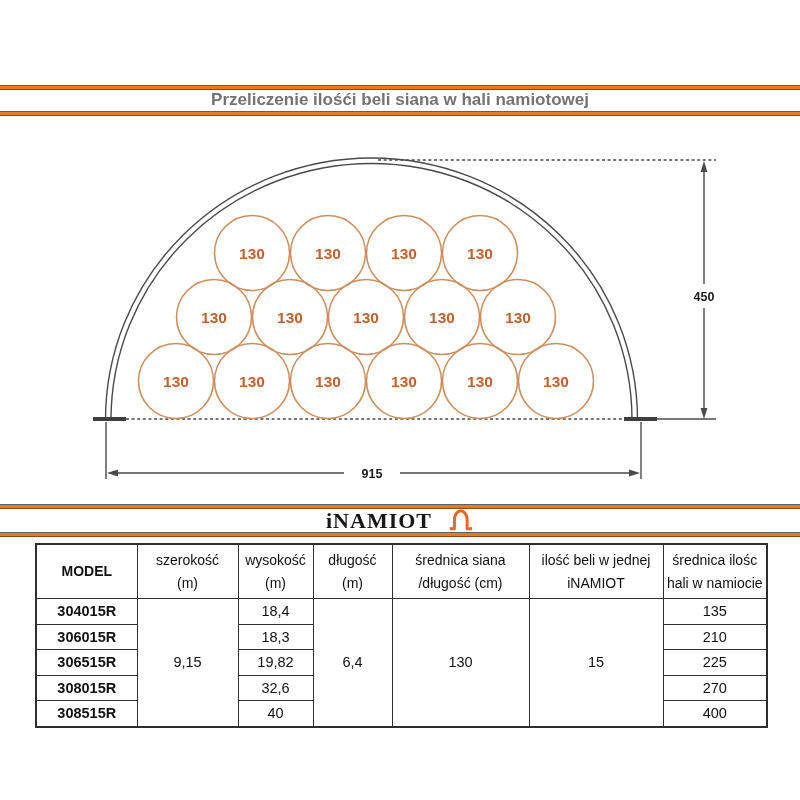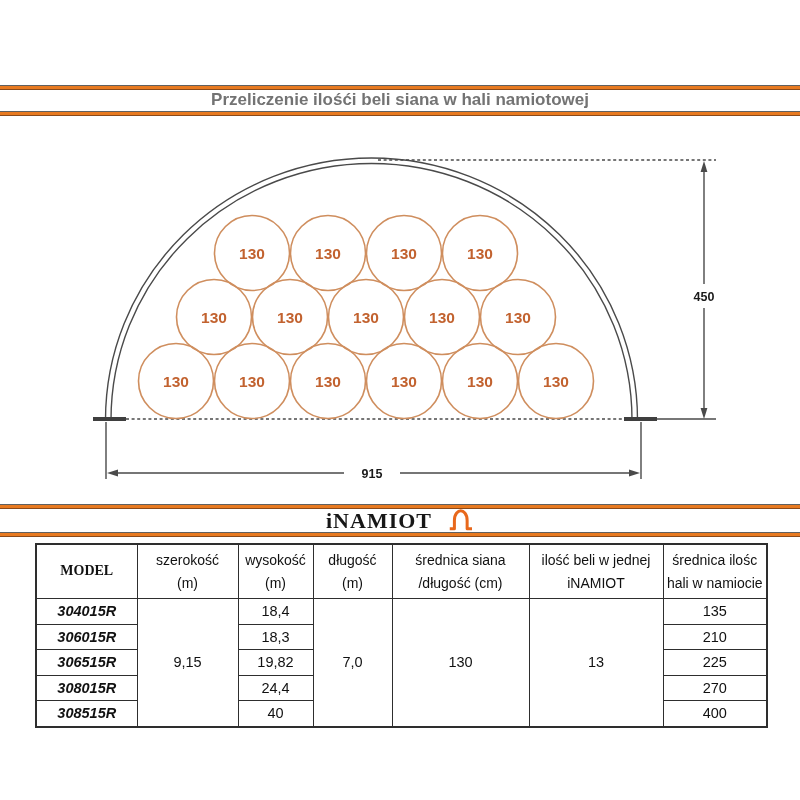--- a/index.html
+++ b/index.html
@@ -34,23 +34,23 @@
   .logo-text{font-family:"Liberation Serif",serif;font-weight:bold;font-size:22px;
              color:#171717;letter-spacing:1px;line-height:23px;}
   .logo-icon{display:block;margin-top:-2px;}
 
   
   .spec-table{position:absolute;left:35px;top:543px;width:731px;border-collapse:collapse;
               table-layout:fixed;border:2.5px solid #2e2e2e;}
   .spec-table th,.spec-table td{border:1.5px solid #2e2e2e;text-align:center;
               vertical-align:middle;padding:0;color:#111;}
   .spec-table th{height:53px;font-weight:normal;font-size:14px;line-height:1.6;}
-  .spec-table th.model-h{font-weight:bold;font-size:14px;font-family:Liberation Serif, serif;}
+  .spec-table th.model-h{font-weight:bold;font-size:14px;}
   .spec-table td{height:24.5px;font-size:14.5px;}
-  .spec-table td.model-cell{font-weight:bold;font-style:italic;}
+  .spec-table td.model-cell{font-weight:bold;}
 </style>
 </head>
 <body>
 
 <div class="page">
 
   <svg class="diagram" viewBox="0 0 800 800">
 
     <path class="thin" d="M105.5,420 A266,262 0 0 1 637.5,420"></path>
     <path class="thin" d="M111,420 A260.5,256.5 0 0 1 632,420"></path>
@@ -157,38 +157,38 @@
             <span style="display:block">średnica ilośc</span>
             <span style="display:block">hali w namiocie</span>
           </th>
       </tr>
     </thead>
     <tbody>
       <tr>
         <td class="model-cell">304015R</td>
         <td rowspan="5">9,15</td>
         <td>18,4</td>
-        <td rowspan="5">7,0</td>
+        <td rowspan="5">6,4</td>
         <td rowspan="5">130</td>
-        <td rowspan="5">13</td>
+        <td rowspan="5">15</td>
         <td>135</td>
       </tr>
       <tr>
         <td class="model-cell">306015R</td>
         <td>18,3</td>
         <td>210</td>
       </tr>
       <tr>
         <td class="model-cell">306515R</td>
         <td>19,82</td>
         <td>225</td>
       </tr>
       <tr>
         <td class="model-cell">308015R</td>
-        <td>24,4</td>
+        <td>32,6</td>
         <td>270</td>
       </tr>
       <tr>
         <td class="model-cell">308515R</td>
         <td>40</td>
         <td>400</td>
       </tr>
     </tbody>
   </table>
 

